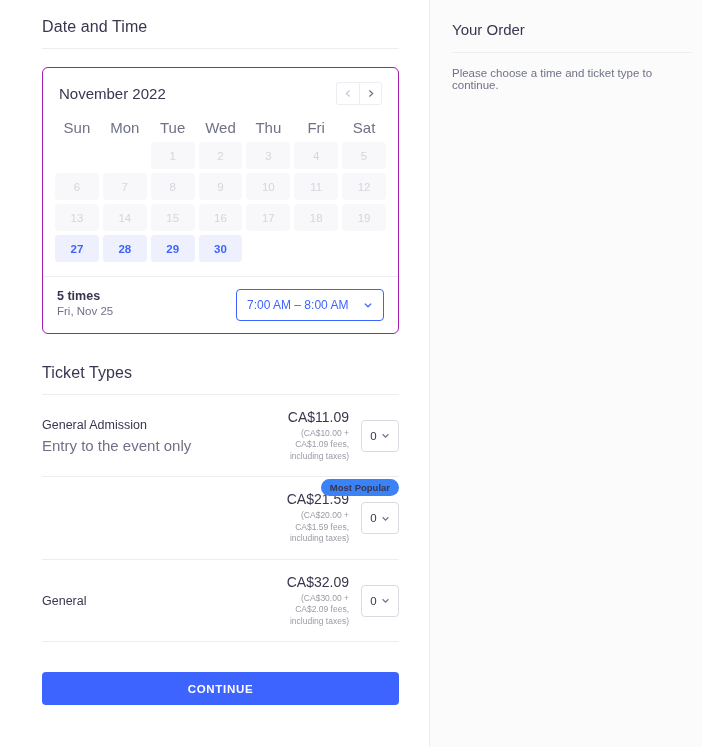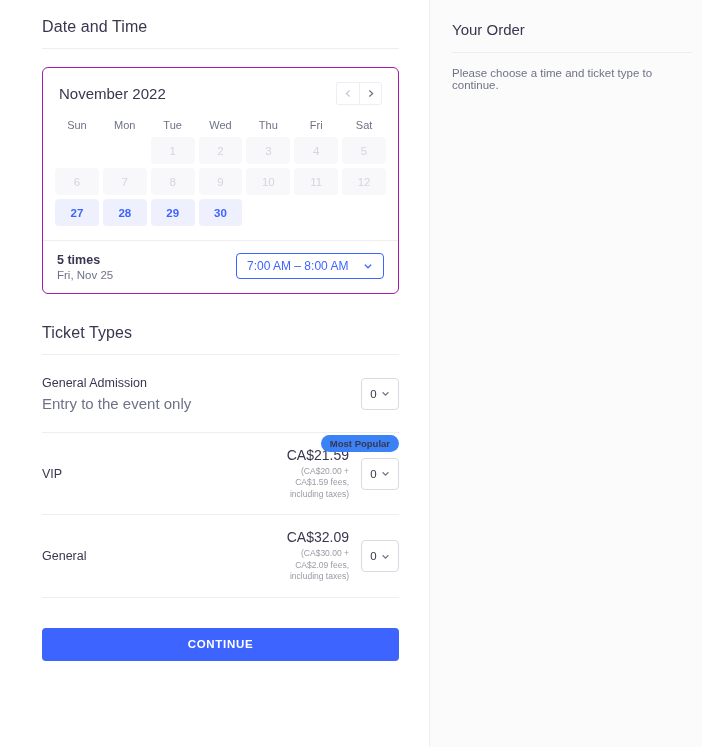--- a/index.html
+++ b/index.html
@@ -48,21 +48,21 @@
   }
   .navbtn.prev { border-radius: 3px 0 0 3px; border-right: none; }
   .navbtn.next { border-radius: 0 3px 3px 0; }
   .navbtn svg { width: 9px; height: 9px; }
   .navbtn.prev svg { stroke: #c9c8d2; }
   .navbtn.next svg { stroke: #6f7287; }
 
   .weekdays, .weekrow { display: grid; grid-template-columns: repeat(7, 1fr); }
   .weekdays { padding: 4px 10px 2px 10px; }
   .wd {
-    text-align: center; font-size: 11px; color: #6f7287; padding: 4px 0;
+    text-align: center; font-size: 15px; color: #6f7287; padding: 4px 0;
   }
   .cal-grid { padding: 0 10px 10px 10px; }
   .weekrow { margin-bottom: 4px; }
   .day {
     height: 27px; margin: 0 2px;
     display: flex; align-items: center; justify-content: center;
     font-size: 11.5px; border-radius: 4px;
   }
   .day.empty { background: transparent; }
   .day.disabled { background: #f8f7fa; color: #d6d5de; }
@@ -75,21 +75,21 @@
 
   
   .timebar {
     border-top: 1px solid #eeedf2;
     display: flex; align-items: flex-start; justify-content: space-between;
     padding: 12px 14px;
   }
   .times-count { font-size: 12.5px; font-weight: 700; color: #39364f; }
   .times-date { font-size: 11.5px; color: #6f7287; margin-top: 2px; }
   .time-select {
-    width: 148px; height: 26px;
+    width: 148px; height: 32px;
     border: 1px solid #3d64ff; border-radius: 4px;
     display: flex; align-items: center; justify-content: space-between;
     padding: 0 10px; cursor: pointer; background: #fff;
   }
   .time-select span { font-size: 12px; color: #3d64ff; }
   .time-select svg { width: 10px; height: 10px; stroke: #3d64ff; }
 
   
   .tt-title { padding-top: 30px; }
   .ticket-row {
@@ -193,20 +193,29 @@
           <div class="weekrow">
             <div class="day disabled">6</div>
             <div class="day disabled">7</div>
             <div class="day disabled">8</div>
             <div class="day disabled">9</div>
             <div class="day disabled">10</div>
             <div class="day disabled">11</div>
             <div class="day disabled">12</div>
           </div>
           <div class="weekrow">
+            <div class="day disabled">13</div>
+            <div class="day disabled">14</div>
+            <div class="day disabled">15</div>
+            <div class="day disabled">16</div>
+            <div class="day disabled">17</div>
+            <div class="day disabled">18</div>
+            <div class="day disabled">19</div>
+          </div>
+          <div class="weekrow">
             <div class="day avail">27</div>
             <div class="day avail">28</div>
             <div class="day avail">29</div>
             <div class="day avail">30</div>
             <div class="day empty"></div>
             <div class="day empty"></div>
             <div class="day empty"></div>
           </div>
         </div>
 
@@ -227,32 +236,33 @@
     
     <div class="section-title tt-title">Ticket Types</div>
     <div class="rule"></div>
 
     <div>
         <div class="ticket-row">
           <div class="tk-left">
             <div class="tk-name">General Admission</div>
             <div class="tk-desc">Entry to the event only</div>
           </div>
+          <div class="tk-price-wrap">
+            <div class="tk-price">CA$11.09</div>
+            <div class="tk-fees">(CA$10.00 + CA$1.09 fees, including taxes)</div>
+          </div>
           <div class="qty">
             <span>0</span>
             <svg viewBox="0 0 10 10" fill="none" stroke-width="1.3">
               <polyline points="1.8,3.6 5,6.8 8.2,3.6"></polyline>
             </svg>
           </div>
         </div>
         <div class="ticket-row">
           <div class="badge">Most Popular</div>
-          <div class="tk-left">
-            <div class="tk-name">VIP</div>
-          </div>
           <div class="tk-price-wrap">
             <div class="tk-price">CA$21.59</div>
             <div class="tk-fees">(CA$20.00 + CA$1.59 fees, including taxes)</div>
           </div>
           <div class="qty">
             <span>0</span>
             <svg viewBox="0 0 10 10" fill="none" stroke-width="1.3">
               <polyline points="1.8,3.6 5,6.8 8.2,3.6"></polyline>
             </svg>
           </div>

